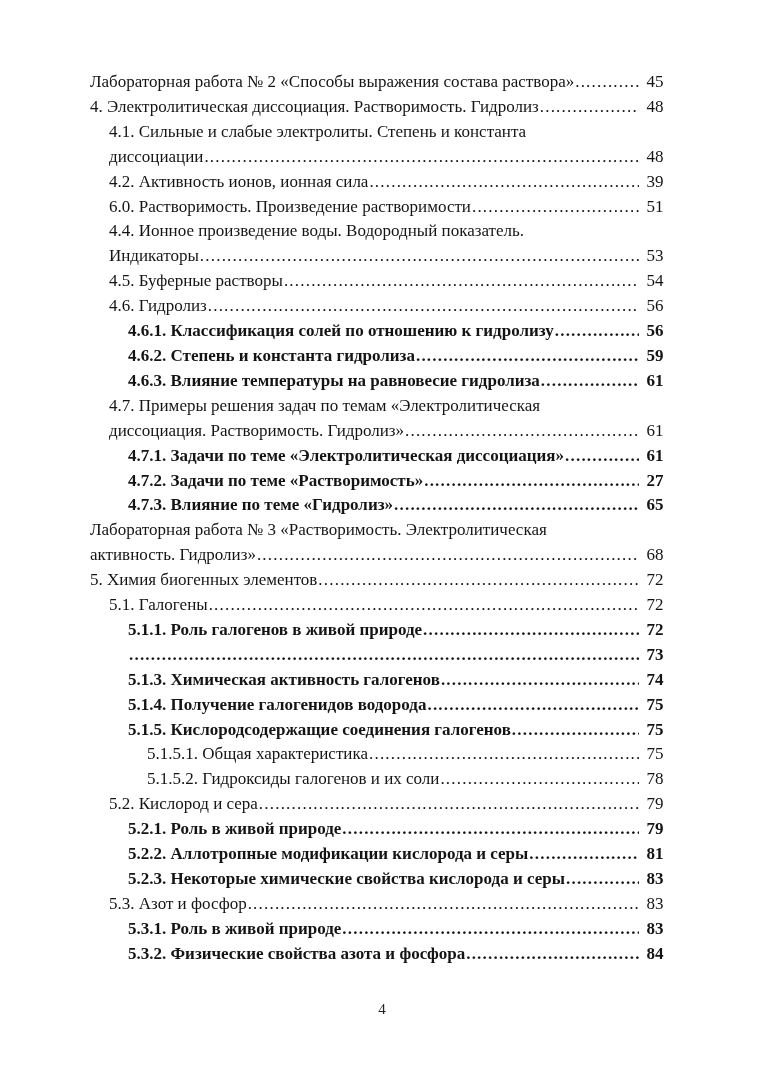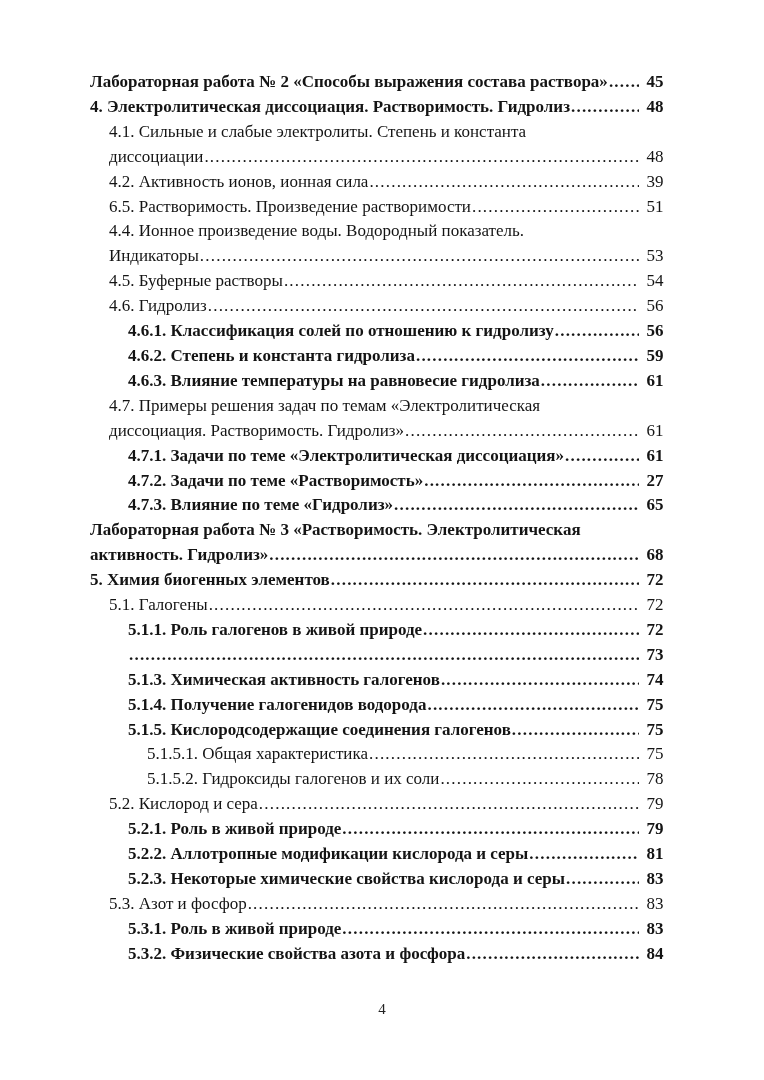--- a/index.html
+++ b/index.html
@@ -39,21 +39,21 @@
     overflow: hidden;
     white-space: nowrap;
     letter-spacing: 1.2px;
     padding-left: 1px;
     min-width: 0;
   }
   .toc-row .pagenum {
     flex: 0 0 32px;
     text-align: center;
   }
-  .indent-0 { padding-left: 0; font-weight: bold; }
+  .indent-0 { padding-left: 0; }
   .indent-1 { padding-left: 19px; }
   .indent-2 { padding-left: 38px; font-weight: bold; }
   .indent-3 { padding-left: 57px; font-family: Liberation Serif, serif; }
   .footer-pagenum {
     position: absolute;
     top: 1001px;
     left: 0;
     width: 100%;
     text-align: center;
     font-size: 15px;
@@ -84,21 +84,21 @@
     <span class="title">диссоциации</span>
     <span class="leader">................................................................................................................................................................</span>
     <span class="pagenum">48</span>
   </div>
       <div class="toc-row indent-1">
     <span class="title">4.2. Активность ионов, ионная сила</span>
     <span class="leader">................................................................................................................................................................</span>
     <span class="pagenum">39</span>
   </div>
       <div class="toc-row indent-1">
-    <span class="title">6.5. Растворимость. Произведение растворимости</span>
+    <span class="title">6.0. Растворимость. Произведение растворимости</span>
     <span class="leader">................................................................................................................................................................</span>
     <span class="pagenum">51</span>
   </div>
       <div class="toc-row indent-1">
     <span class="title">4.4. Ионное произведение воды. Водородный показатель.</span>
     <span class="leader"></span>
     <span class="pagenum"></span>
   </div>
       <div class="toc-row indent-1">
     <span class="title">Индикаторы</span>

